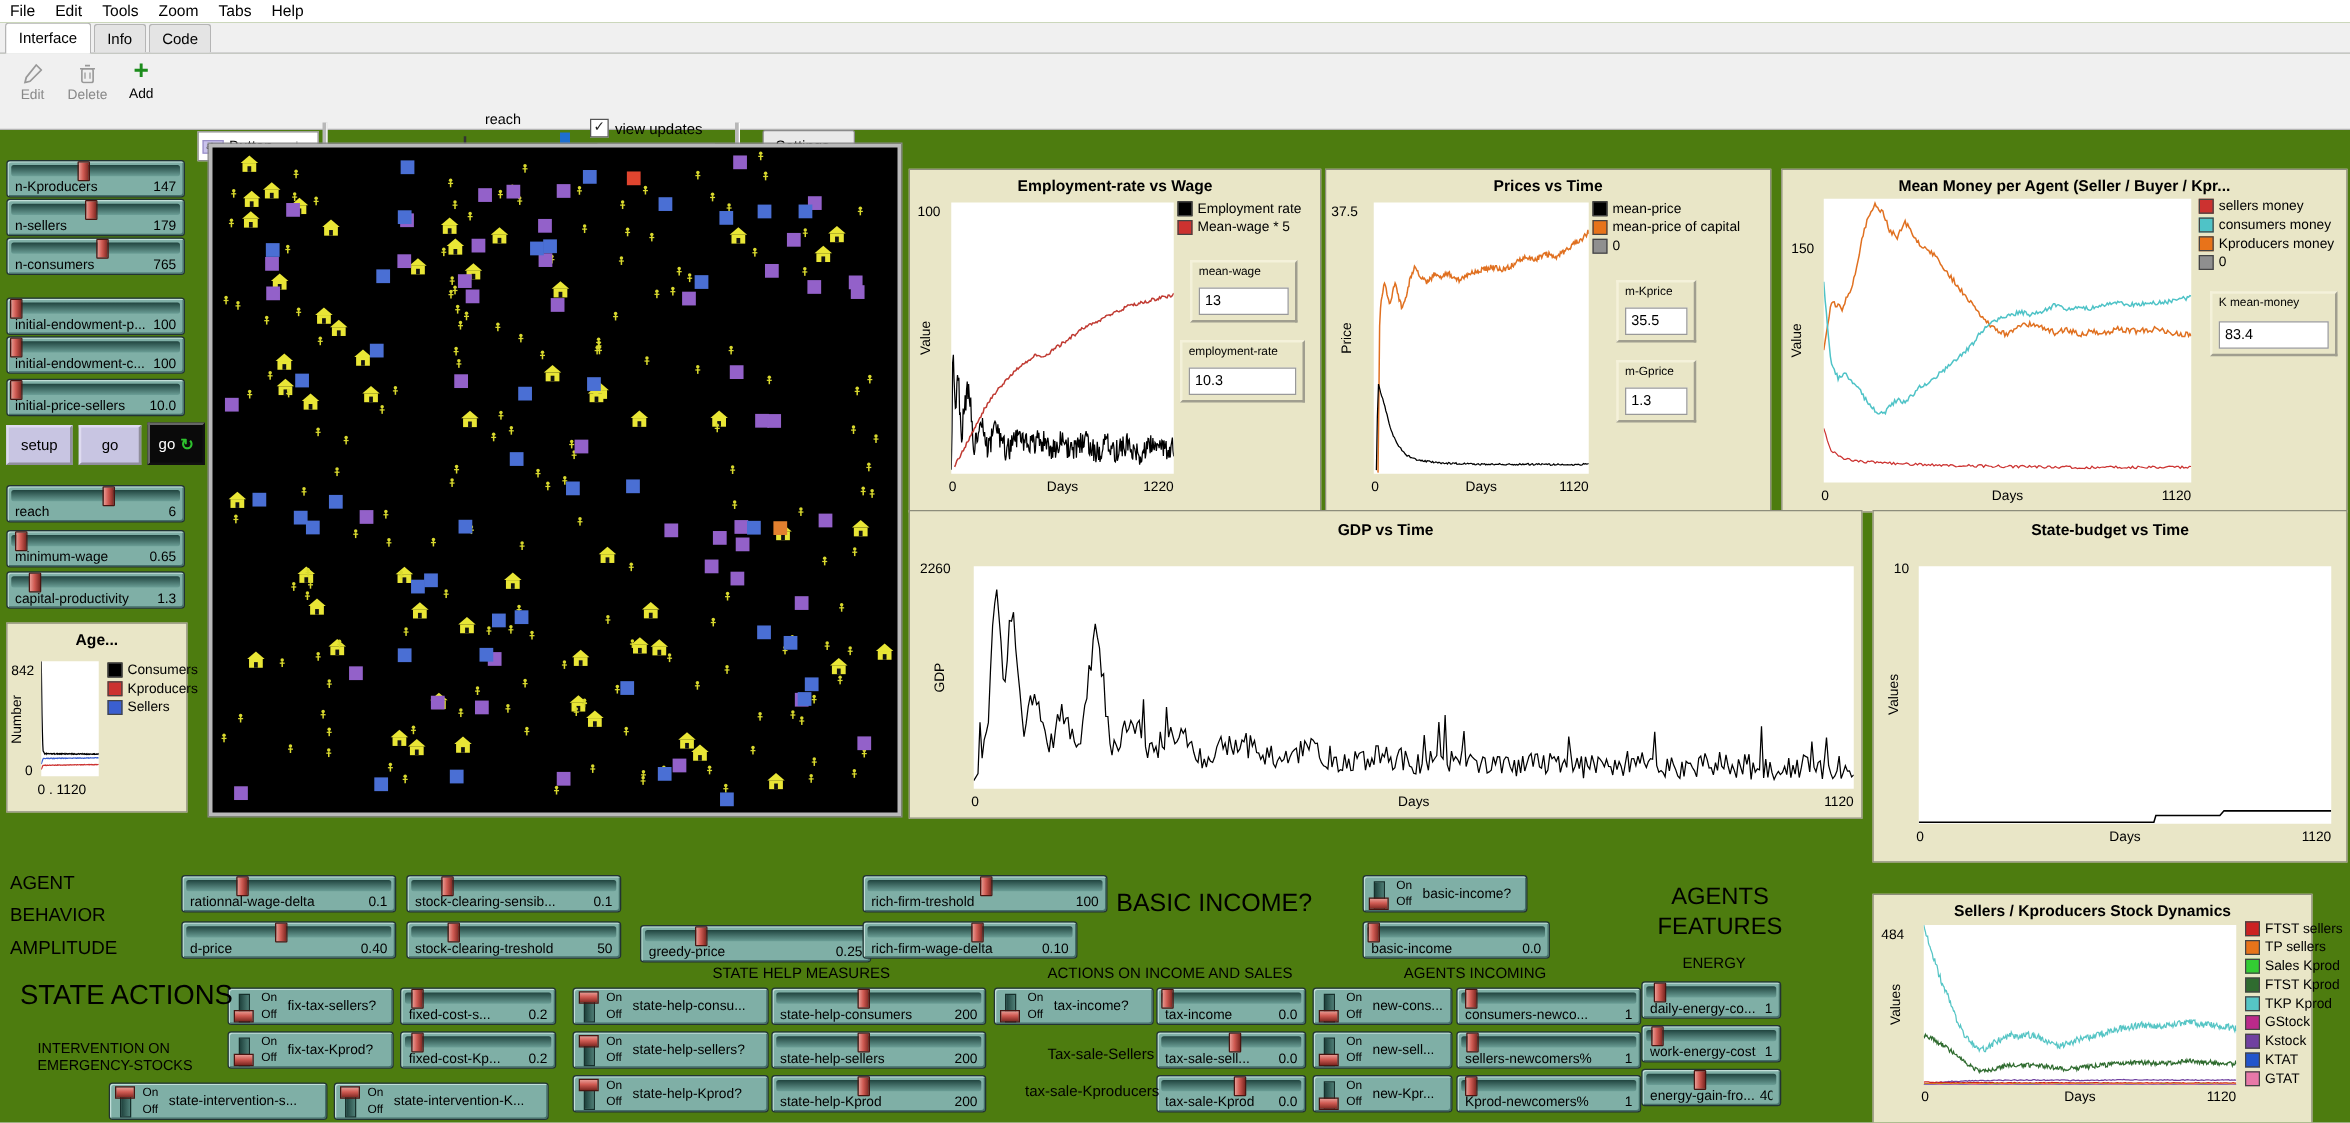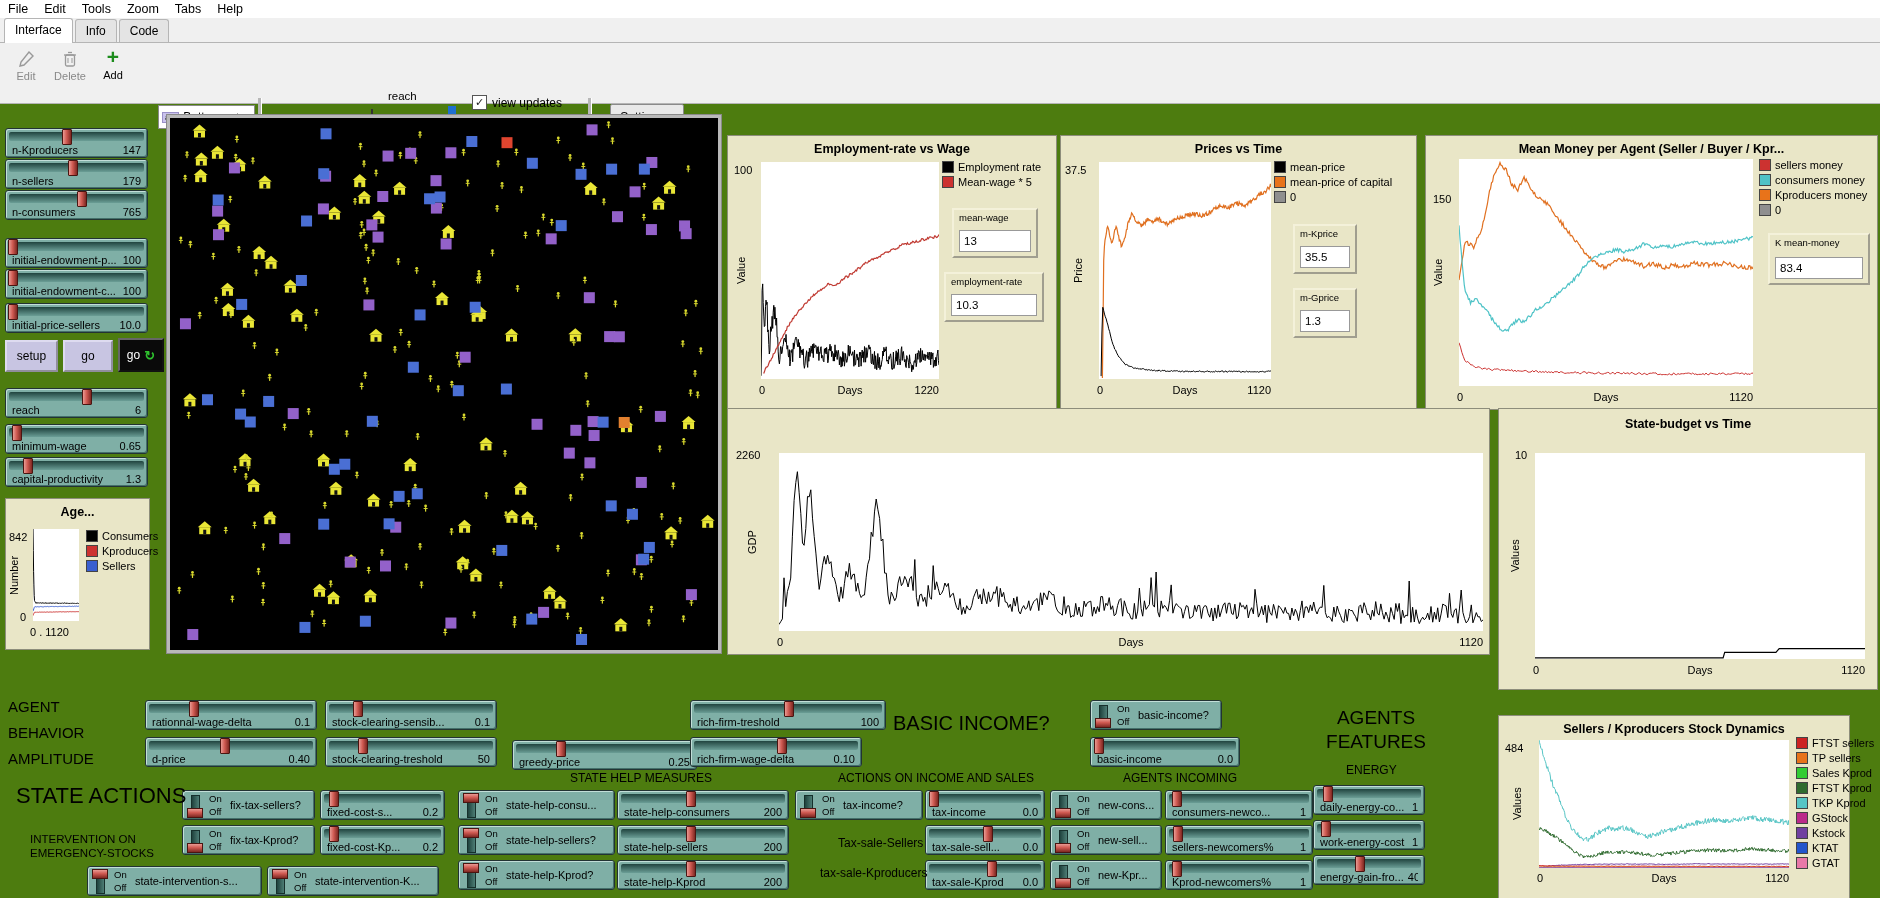--- a/index.html
+++ b/index.html
@@ -1849,20 +1849,21 @@
             <span class="lsw" style="background: rgb(232, 115, 26);"></span>
             <span class="ltx">Kproducers money</span>
           </div>
           <div class="lrow">
             <span class="lsw" style="background: rgb(143, 143, 143);"></span>
             <span class="ltx">0</span>
           </div>
         </div>
       </div>
       <div class="plot" style="left: 727px; top: 408px; width: 763px; height: 247px;">
+        <div class="ptitle" style="top: 8px;">GDP vs Time</div>
         <span class="pymax" style="left: 8px; top: 40px;">2260</span>
         <div class="pylab" style="left: 17px; top: 44px; height: 178px;">GDP</div>
         <div class="pwhite" style="left: 51px; top: 44px; width: 704px; height: 178px;"><svg width="704" height="178">
             <polyline points="0.0,171.5 1.7,168.7 3.4,165.9 5.0,124.8 6.7,153.6 8.4,138.6 10.1,132.6 11.7,125.1 13.4,83.2 15.1,47.4 16.8,29.6 18.4,18.7 20.1,39.2 21.8,60.3 23.5,90.0 25.1,92.3 26.8,75.5 28.5,43.4 30.2,43.9 31.8,36.8 33.5,65.2 35.2,83.4 36.9,100.1 38.6,119.8 40.2,136.4 41.9,125.9 43.6,112.2 45.3,103.4 46.9,111.2 48.6,102.2 50.3,110.7 52.0,108.7 53.6,123.8 55.3,125.1 57.0,131.6 58.7,141.6 60.3,148.7 62.0,133.9 63.7,145.3 65.4,130.7 67.0,118.4 68.7,124.1 70.4,110.3 72.1,126.3 73.8,121.6 75.4,121.1 77.1,138.3 78.8,130.1 80.5,140.4 82.1,144.5 83.8,142.3 85.5,142.0 87.2,124.2 88.8,111.3 90.5,105.8 92.2,79.2 93.9,83.5 95.5,58.9 97.2,46.0 98.9,56.7 100.6,65.4 102.2,88.0 103.9,86.0 105.6,120.1 107.3,120.2 109.0,142.0 110.6,151.2 112.3,139.0 114.0,143.0 115.7,147.7 117.3,144.5 119.0,130.1 120.7,123.6 122.4,132.7 124.0,130.1 125.7,123.4 127.4,127.0 129.1,134.0 130.7,125.8 132.4,123.4 134.1,137.5 135.8,106.5 137.4,144.3 139.1,153.3 140.8,142.0 142.5,141.2 144.2,148.4 145.8,144.3 147.5,153.4 149.2,132.4 150.9,144.6 152.5,146.2 154.2,112.6 155.9,136.7 157.6,128.8 159.2,135.3 160.9,142.0 162.6,140.3 164.3,136.8 165.9,130.0 167.6,133.6 169.3,130.4 171.0,144.4 172.6,141.6 174.3,140.3 176.0,148.8 177.7,154.7 179.4,156.9 181.0,145.6 182.7,161.5 184.4,154.2 186.1,160.7 187.7,152.7 189.4,156.1 191.1,156.9 192.8,152.4 194.4,144.7 196.1,140.3 197.8,136.3 199.5,146.0 201.1,141.5 202.8,151.0 204.5,135.8 206.2,145.2 207.8,150.7 209.5,138.9 211.2,148.7 212.9,146.1 214.6,139.0 216.2,140.5 217.9,133.5 219.6,153.6 221.3,135.3 222.9,143.9 224.6,139.4 226.3,149.0 228.0,149.5 229.6,154.5 231.3,151.2 233.0,158.5 234.7,145.1 236.3,153.1 238.0,143.7 239.7,158.1 241.4,161.0 243.0,155.5 244.7,152.6 246.4,156.2 248.1,154.6 249.8,147.8 251.4,157.5 253.1,152.3 254.8,148.6 256.5,146.8 258.1,145.5 259.8,157.6 261.5,139.8 263.2,152.0 264.8,139.8 266.5,142.8 268.2,146.8 269.9,137.9 271.5,139.2 273.2,141.8 274.9,141.5 276.6,153.1 278.2,157.1 279.9,159.6 281.6,160.4 283.3,162.2 285.0,143.6 286.6,160.6 288.3,152.9 290.0,152.8 291.7,164.4 293.3,162.7 295.0,163.3 296.7,150.4 298.4,161.7 300.0,154.0 301.7,163.4 303.4,163.2 305.1,148.1 306.7,153.7 308.4,149.7 310.1,148.8 311.8,148.2 313.4,163.2 315.1,154.0 316.8,160.6 318.5,153.6 320.2,158.8 321.8,143.6 323.5,143.6 325.2,157.5 326.9,150.2 328.5,152.6 330.2,144.6 331.9,156.5 333.6,152.8 335.2,162.8 336.9,161.1 338.6,152.5 340.3,147.1 341.9,145.5 343.6,163.2 345.3,147.8 347.0,153.7 348.6,159.8 350.3,160.7 352.0,165.6 353.7,166.1 355.4,150.4 357.0,165.7 358.7,158.1 360.4,135.1 362.1,155.6 363.7,163.2 365.4,147.8 367.1,156.4 368.8,153.8 370.4,151.5 372.1,124.6 373.8,151.8 375.5,154.1 377.1,119.0 378.8,158.8 380.5,164.1 382.2,147.9 383.8,155.4 385.5,152.4 387.2,154.6 388.9,158.3 390.6,147.3 392.2,131.9 393.9,160.2 395.6,153.9 397.3,150.6 398.9,152.7 400.6,154.4 402.3,155.6 404.0,165.2 405.6,158.5 407.3,152.6 409.0,153.6 410.7,165.4 412.3,164.5 414.0,163.2 415.7,152.4 417.4,158.7 419.0,152.4 420.7,152.5 422.4,165.5 424.1,155.2 425.8,152.6 427.4,153.2 429.1,160.3 430.8,164.2 432.5,155.0 434.1,168.0 435.8,154.9 437.5,165.3 439.2,151.9 440.8,163.8 442.5,157.9 444.2,152.1 445.9,149.8 447.5,160.3 449.2,150.4 450.9,150.1 452.6,160.5 454.2,161.5 455.9,151.2 457.6,165.9 459.3,163.1 461.0,149.6 462.6,153.9 464.3,152.4 466.0,156.2 467.7,151.9 469.3,164.9 471.0,158.0 472.7,154.7 474.4,160.9 476.0,136.3 477.7,150.2 479.4,164.1 481.1,160.0 482.7,153.4 484.4,161.9 486.1,152.0 487.8,169.6 489.4,152.5 491.1,159.7 492.8,162.3 494.5,151.3 496.2,157.6 497.8,165.3 499.5,152.7 501.2,154.5 502.9,157.0 504.5,160.4 506.2,154.4 507.9,160.1 509.6,160.4 511.2,167.0 512.9,155.0 514.6,162.7 516.3,156.3 517.9,159.9 519.6,167.6 521.3,157.5 523.0,147.9 524.6,164.8 526.3,154.0 528.0,153.9 529.7,159.6 531.4,151.9 533.0,157.8 534.7,149.0 536.4,157.2 538.1,161.0 539.7,156.3 541.4,154.0 543.1,154.4 544.8,132.4 546.4,159.6 548.1,164.7 549.8,163.4 551.5,165.1 553.1,168.4 554.8,154.1 556.5,163.7 558.2,153.1 559.8,158.7 561.5,162.5 563.2,167.8 564.9,169.6 566.6,156.5 568.2,168.2 569.9,156.0 571.6,157.6 573.3,157.5 574.9,161.0 576.6,163.7 578.3,168.4 580.0,153.6 581.6,151.9 583.3,160.1 585.0,149.7 586.7,154.5 588.3,161.4 590.0,161.2 591.7,166.9 593.4,157.1 595.0,163.3 596.7,148.6 598.4,160.0 600.1,162.1 601.8,150.9 603.4,159.5 605.1,166.2 606.8,159.0 608.5,163.5 610.1,169.1 611.8,154.5 613.5,160.5 615.2,166.4 616.8,150.5 618.5,158.4 620.2,150.4 621.9,170.6 623.5,157.1 625.2,164.7 626.9,162.1 628.6,162.8 630.2,128.0 631.9,169.3 633.6,154.2 635.3,169.0 637.0,156.7 638.6,165.1 640.3,170.6 642.0,166.8 643.7,164.2 645.3,166.7 647.0,165.0 648.7,160.1 650.4,166.7 652.0,153.5 653.7,169.2 655.4,159.1 657.1,166.3 658.7,154.8 660.4,169.0 662.1,160.9 663.8,151.0 665.4,152.1 667.1,152.9 668.8,164.6 670.5,140.3 672.2,160.7 673.8,164.4 675.5,157.1 677.2,155.7 678.9,170.2 680.5,155.1 682.2,137.0 683.9,159.4 685.6,165.7 687.2,169.9 688.9,167.8 690.6,163.6 692.3,151.9 693.9,169.8 695.6,165.1 697.3,159.6 699.0,163.9 700.6,163.7 702.3,168.5 704.0,166.9" fill="none" stroke="#000000" stroke-width="1"></polyline>
           </svg></div>
         <span class="pxl" style="left: 49px; top: 227px;">0</span>
         <span class="pxl" style="left: 51px; top: 227px; width: 704px; text-align: center;">Days</span>
         <span class="pxl" style="left: 51px; top: 227px; width: 704px; text-align: right;">1120</span>
       </div>
       <div class="plot" style="left: 1498px; top: 408px; width: 380px; height: 282px;">

